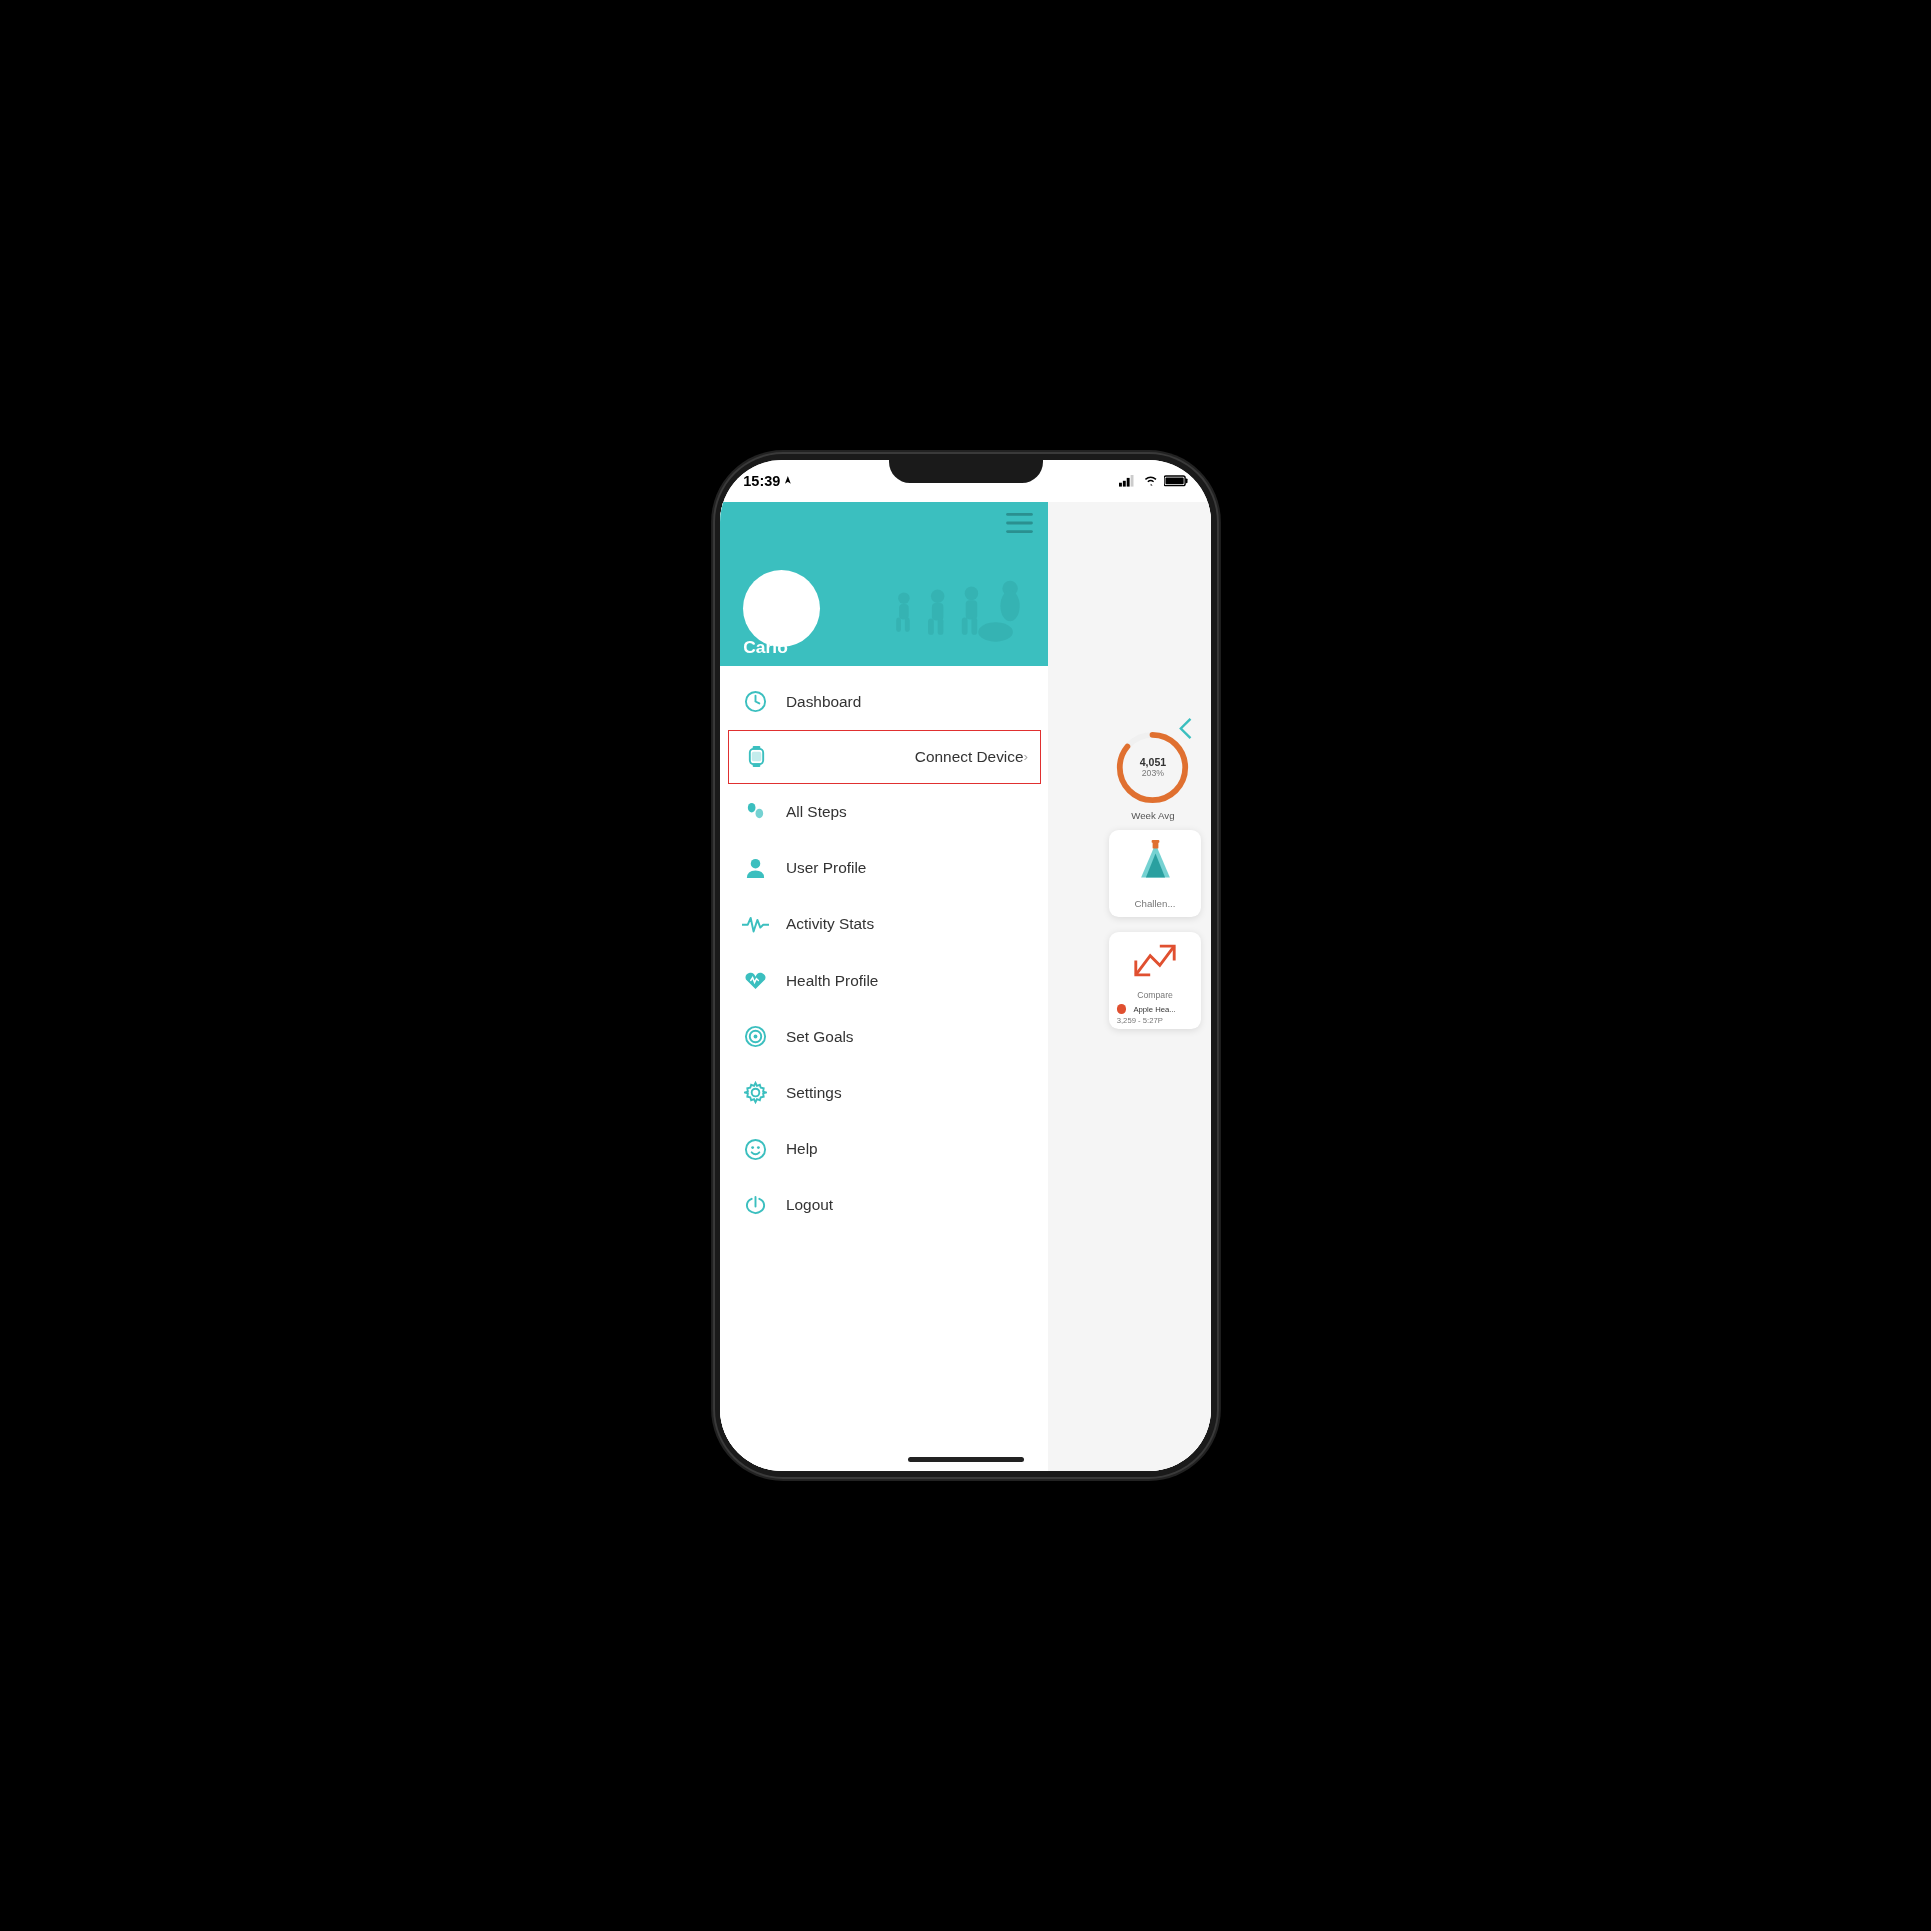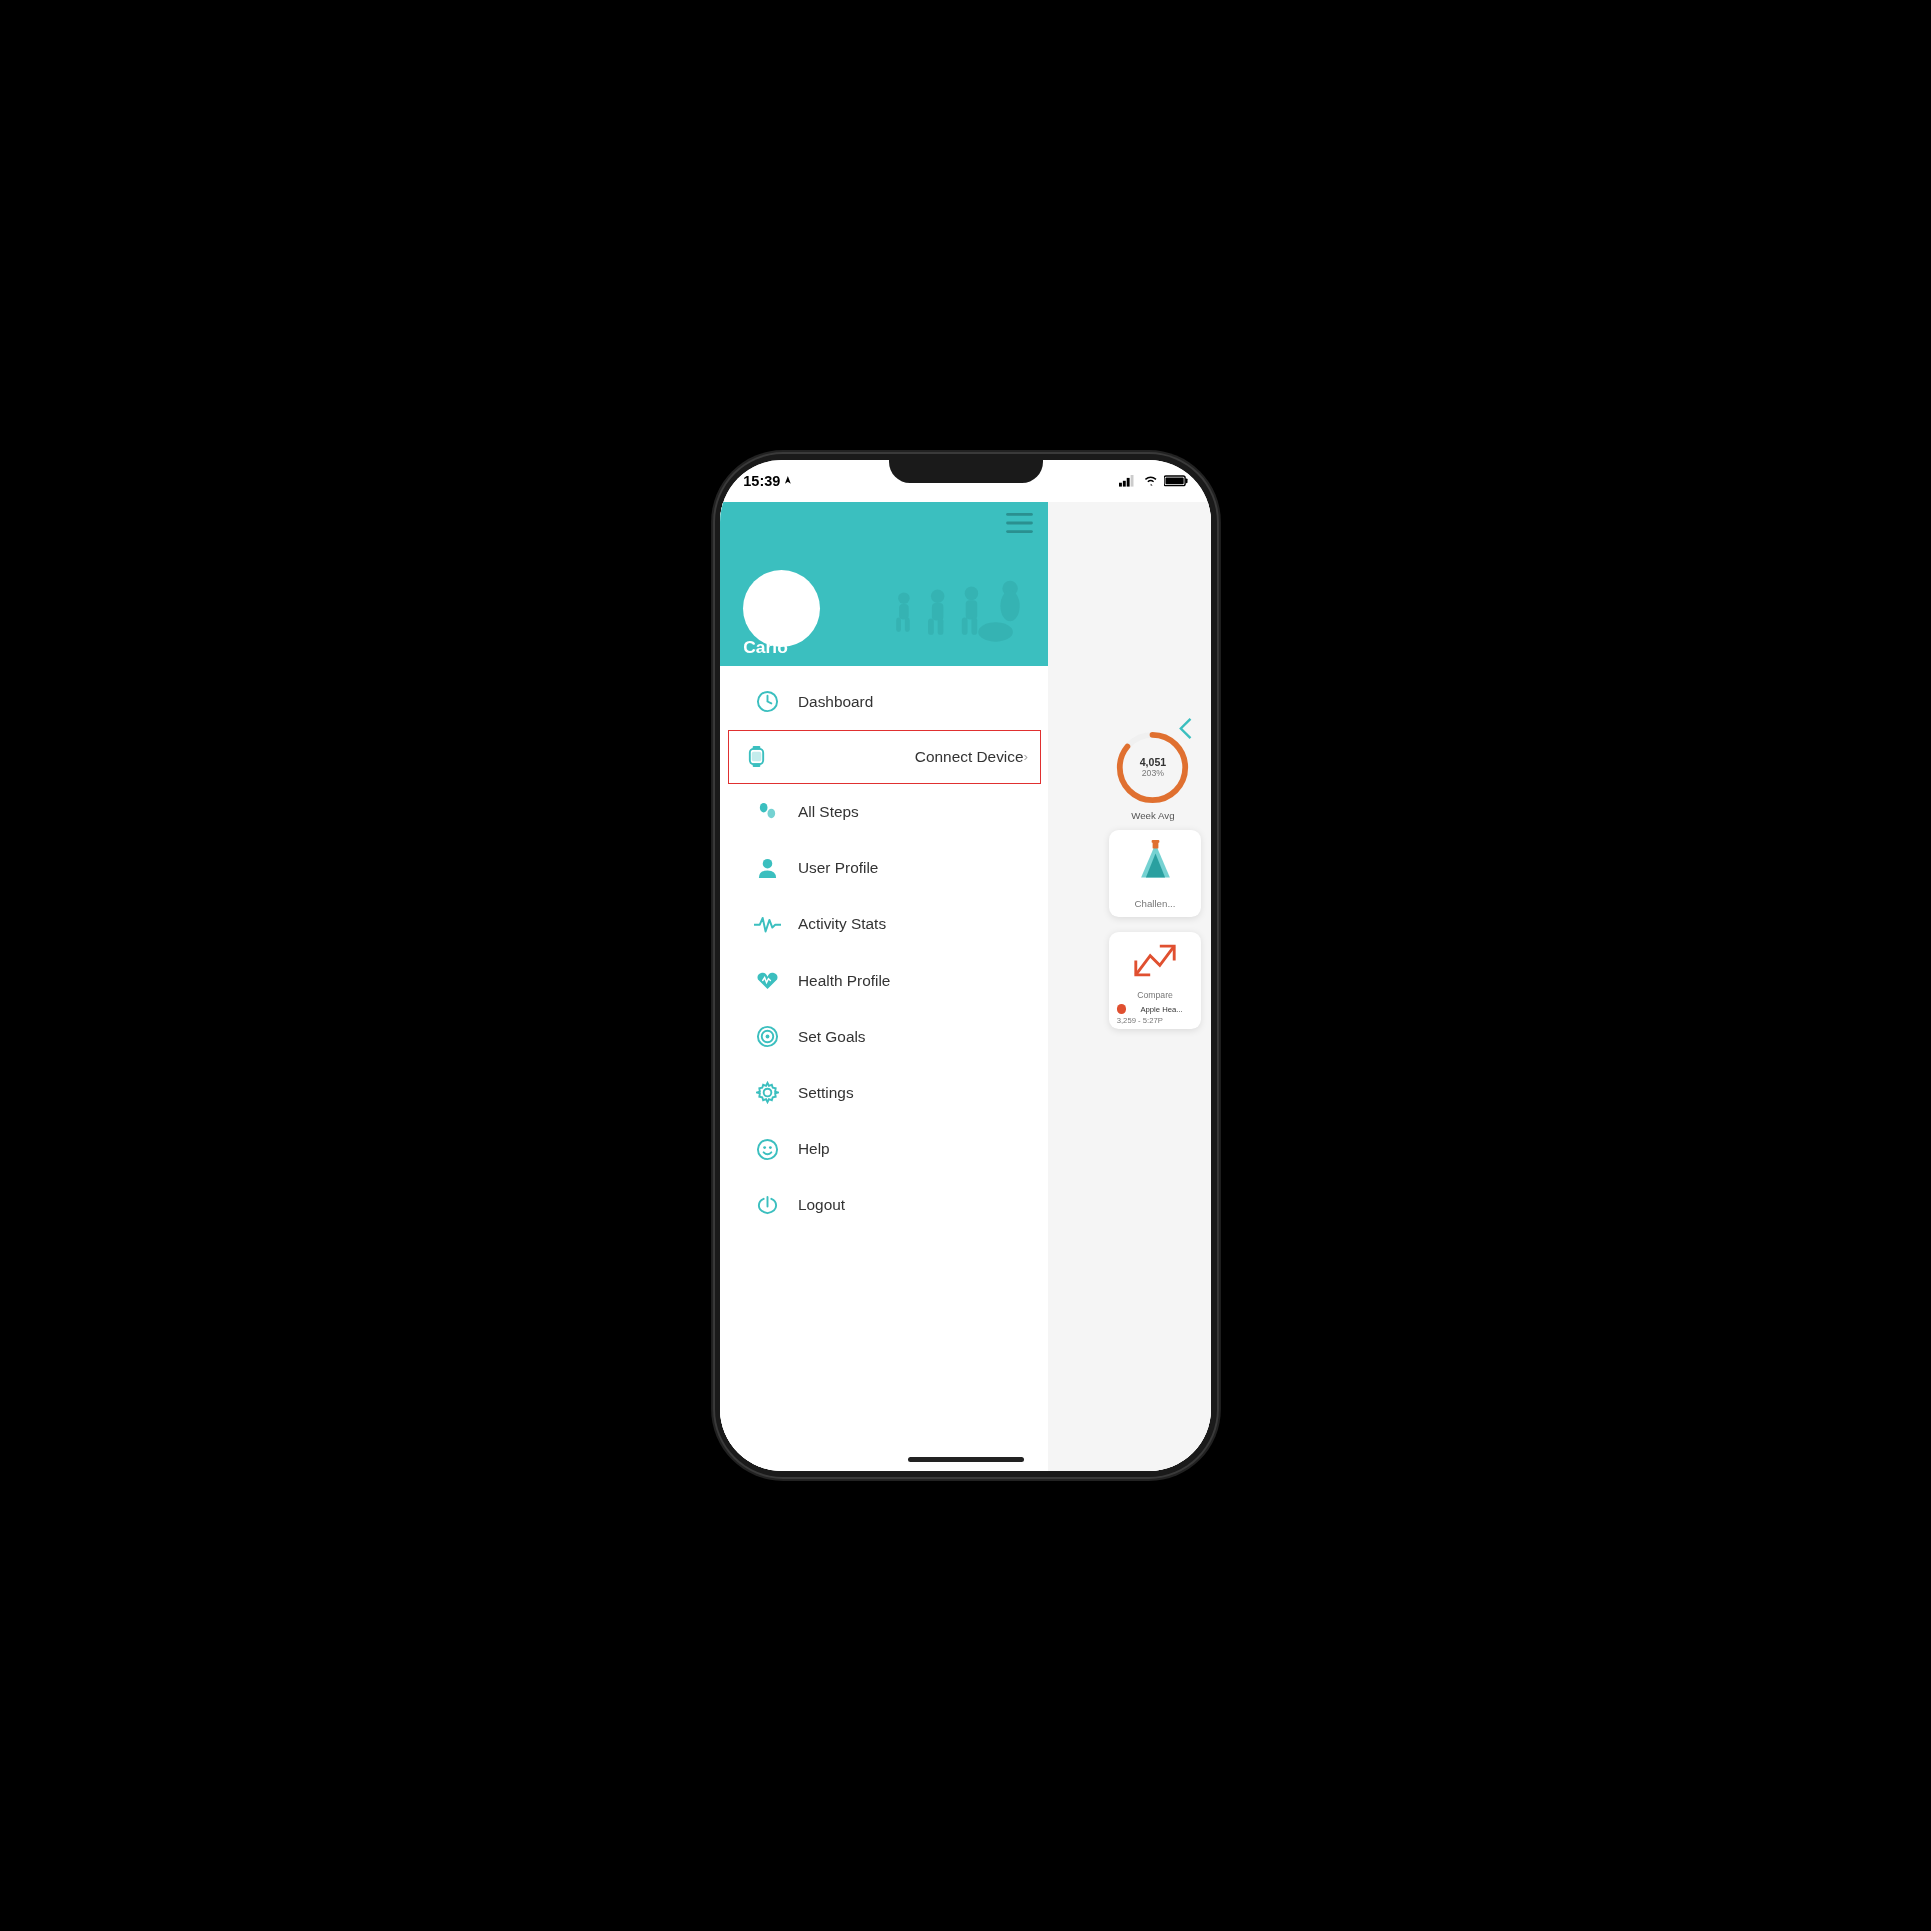--- a/index.html
+++ b/index.html
@@ -234,21 +234,21 @@
 
     .compare-label {
       font-size: 8.7px;
       color: #777;
       text-align: center;
     }
 
     .compare-source {
       display: flex;
       align-items: center;
-      gap: 14px;
+      gap: 7px;
       margin-top: 3.9px;
       font-size: 8.7px;
       color: #333;
     }
 
     .heart-dot {
       width: 9.7px;
       height: 9.7px;
       border-radius: 50%;
       background: #e05030;
@@ -324,21 +324,20 @@
       overflow-y: auto;
       padding: 7.7px 0;
     }
 
     .menu-item {
       display: flex;
       align-items: center;
       padding: 12.6px 19.3px;
       cursor: pointer;
       position: relative;
-      margin-left: 12px;
     }
 
     .menu-item.active {
       border: 1.9px solid #e03030;
       border-radius: 0;
       margin: 0 7.7px;
       padding: 10.6px 11.6px;
       text-align: right;
     }
 

